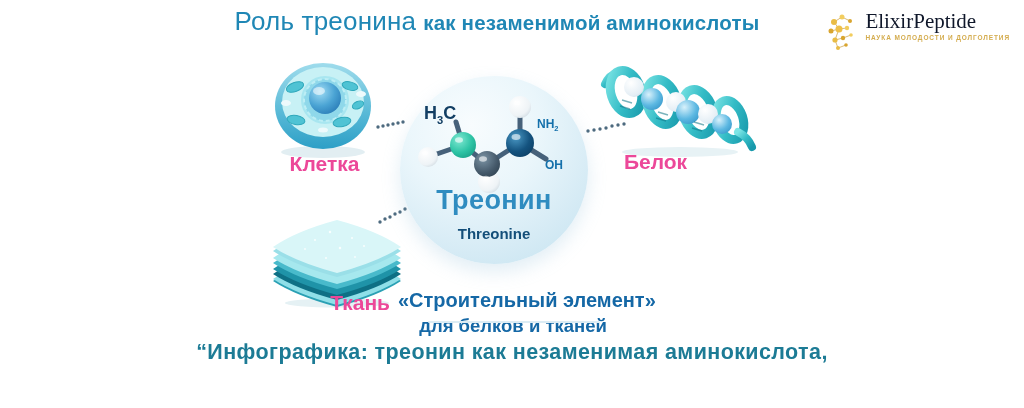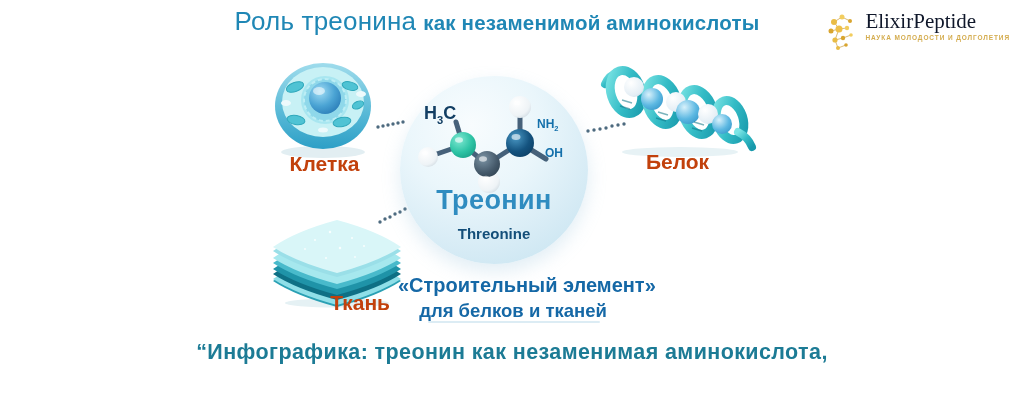--- a/index.html
+++ b/index.html
@@ -27,39 +27,39 @@
     position:absolute; left:400px; top:76px; width:188px; height:188px;
     border-radius:50%;
     background:radial-gradient(circle at 38% 26%, #f8fcfe 0%, #eaf6fb 38%, #d6ebf5 70%, #c3e2ef 100%);
     box-shadow:0 8px 18px rgba(150,195,220,0.28);
   }
   .mol-svg { position:absolute; left:0; top:0; }
   .grp { position:absolute; font-weight:bold; font-size:12px; white-space:nowrap; }
   .grp sub { font-size:62%; }
   .grp-h3c { left:24px; top:27px; color:#123e63; font-size:18px; }
   .grp-nh2 { left:137px; top:41px; color:#1470ab; }
-  .grp-oh  { left:145px; top:70px; color:#1470ab; }
+  .grp-oh  { left:145px; top:82px; color:#1470ab; }
   .mol-ru { position:absolute; left:0; top:109px; width:100%; text-align:center;
             font-size:27px; font-weight:bold; color:#2f8cc0; letter-spacing:0.4px; }
   .mol-en { position:absolute; left:0; top:141px; width:100%; text-align:center;
             font-size:15px; font-weight:bold; color:#134e79;margin-top:8px; }
   
-  .node-label { position:absolute; text-align:center; font-size:21px; font-weight:bold; color:#c2410c; }
+  .node-label { position:absolute; text-align:center; font-size:21px; font-weight:bold; color:#ec4899; }
   .lbl-cell    { left:272px; top:152px; width:105px; }
-  .lbl-protein { left:625px; top:150px; width:105px; }
+  .lbl-protein { left:603px; top:150px; width:105px; }
   .lbl-tissue  { left:284px; top:291px; width:106px;text-align:right; }
   
   .illust { position:absolute; }
   .cell-illust   { left:268px; top:58px; }
   .helix-illust  { left:596px; top:56px; }
   .tissue-illust { left:260px; top:216px; }
   .connectors { position:absolute; left:0; top:0; pointer-events:none; }
   
   .quote { position:absolute; left:398px; top:274px; width:230px; text-align:center; color:#1568a6; }
-  .quote-l1 { font-size:20px; font-weight:bold; white-space:nowrap; }
+  .quote-l1 { font-size:20px; font-weight:bold; white-space:nowrap;margin-top:15px; }
   .quote-l2 { font-size:18.5px; font-weight:bold; margin-top:3px; white-space:nowrap; }
   .quote-rule { position:absolute; left:428px; top:321px; width:172px; height:2px;
                 background:#dcecf4; border-radius:1px; }
   
   .caption { position:absolute; left:0; top:339px; width:1024px; text-align:center;
              color:#1c7b95; font-weight:bold; font-size:21.5px; line-height:26px;
              letter-spacing:0.4px; }
 </style>
 </head>
 <body>

